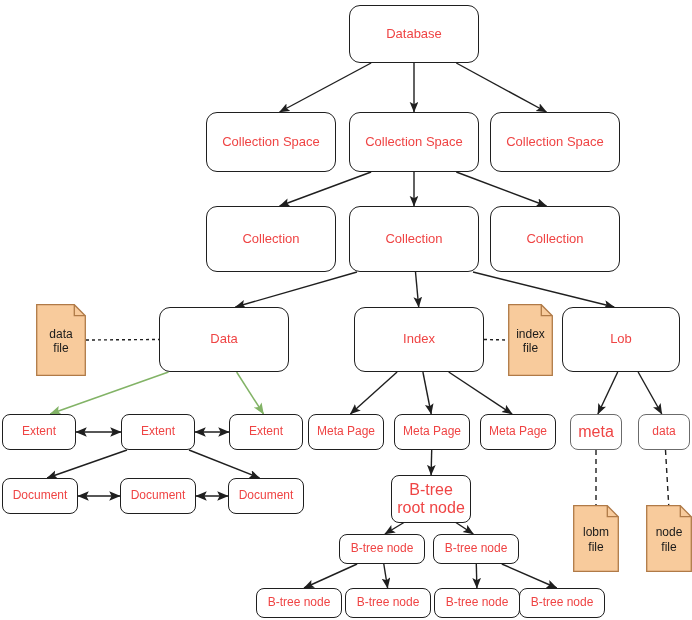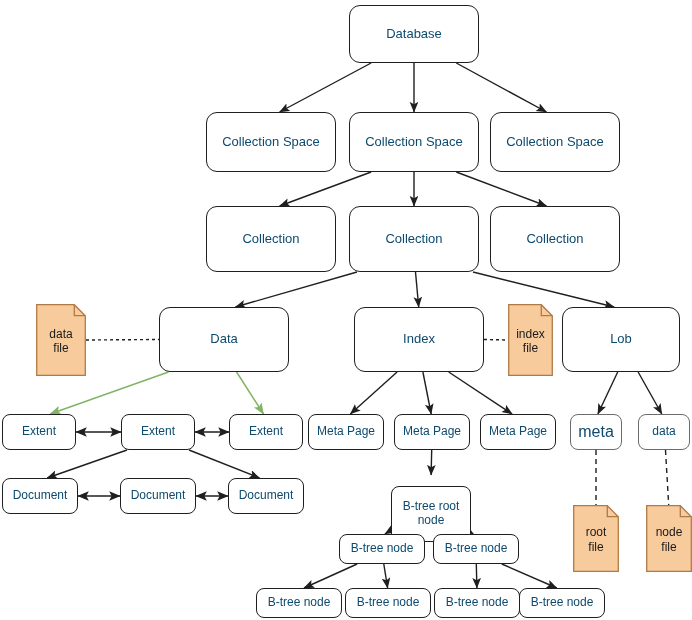--- a/index.html
+++ b/index.html
@@ -26,21 +26,21 @@
   .node {
     position: absolute;
     box-sizing: border-box;
     background: #ffffff;
     border: 1.3px solid #1f1f1f;
     border-radius: 11px;
     display: flex;
     align-items: center;
     justify-content: center;
     text-align: center;
-    color: #0c4a6e;
+    color: #ef4444;
     line-height: 1.15;
     z-index: 2;
   }
   .node.small { border-radius: 8px; }
   .node.grayborder { border-color: #6b6b6b; }
   .note {
     position: absolute;
     box-sizing: border-box;
     z-index: 2;
     display: flex;
@@ -170,21 +170,21 @@
       </div>
       <div class="node small" style="left: 2px; top: 478px; width: 76px; height: 36px; font-size: 12px;">
         <span style="white-space: pre-line; padding: 0px 4px;">Document</span>
       </div>
       <div class="node small" style="left: 120px; top: 478px; width: 76px; height: 36px; font-size: 12px;">
         <span style="white-space: pre-line; padding: 0px 4px;">Document</span>
       </div>
       <div class="node small" style="left: 228px; top: 478px; width: 76px; height: 36px; font-size: 12px;">
         <span style="white-space: pre-line; padding: 0px 4px;">Document</span>
       </div>
-      <div class="node small" style="left: 391px; top: 475px; width: 80px; height: 56px; font-size: 12px; margin-top: 11px;">
+      <div class="node small" style="left: 391px; top: 475px; width: 80px; height: 48px; font-size: 16px;">
         <span style="white-space: pre-line; padding: 0px 4px;">B-tree root node</span>
       </div>
       <div class="node small" style="left: 339px; top: 534px; width: 86px; height: 30px; font-size: 12px;">
         <span style="white-space: pre-line; padding: 0px 4px;">B-tree node</span>
       </div>
       <div class="node small" style="left: 433px; top: 534px; width: 86px; height: 30px; font-size: 12px;">
         <span style="white-space: pre-line; padding: 0px 4px;">B-tree node</span>
       </div>
       <div class="node small" style="left: 256px; top: 588px; width: 86px; height: 30px; font-size: 12px;">
         <span style="white-space: pre-line; padding: 0px 4px;">B-tree node</span>
@@ -212,21 +212,21 @@
           <path d="M33.3,0.7 L33.3,11.7 L44.3,11.7" fill="none" stroke="#b07a47" stroke-width="1.3"></path>
         </svg>
         <span class="notetext" style="white-space: pre-line;">index
 file</span>
       </div>
       <div class="note" style="left: 573px; top: 505px; width: 46px; height: 67px; font-size: 12px;">
         <svg class="noteshape" viewBox="0 0 46 67" preserveAspectRatio="none">
           <path d="M0.7,0.7 L34.3,0.7 L45.3,11.7 L45.3,66.3 L0.7,66.3 Z" fill="#f8cb9c" stroke="#b07a47" stroke-width="1.3"></path>
           <path d="M34.3,0.7 L34.3,11.7 L45.3,11.7" fill="none" stroke="#b07a47" stroke-width="1.3"></path>
         </svg>
-        <span class="notetext" style="white-space: pre-line;">root
+        <span class="notetext" style="white-space: pre-line;">lobm
 file</span>
       </div>
       <div class="note" style="left: 646px; top: 505px; width: 46px; height: 67px; font-size: 12px;">
         <svg class="noteshape" viewBox="0 0 46 67" preserveAspectRatio="none">
           <path d="M0.7,0.7 L34.3,0.7 L45.3,11.7 L45.3,66.3 L0.7,66.3 Z" fill="#f8cb9c" stroke="#b07a47" stroke-width="1.3"></path>
           <path d="M34.3,0.7 L34.3,11.7 L45.3,11.7" fill="none" stroke="#b07a47" stroke-width="1.3"></path>
         </svg>
         <span class="notetext" style="white-space: pre-line;">node
 file</span>
       </div>

